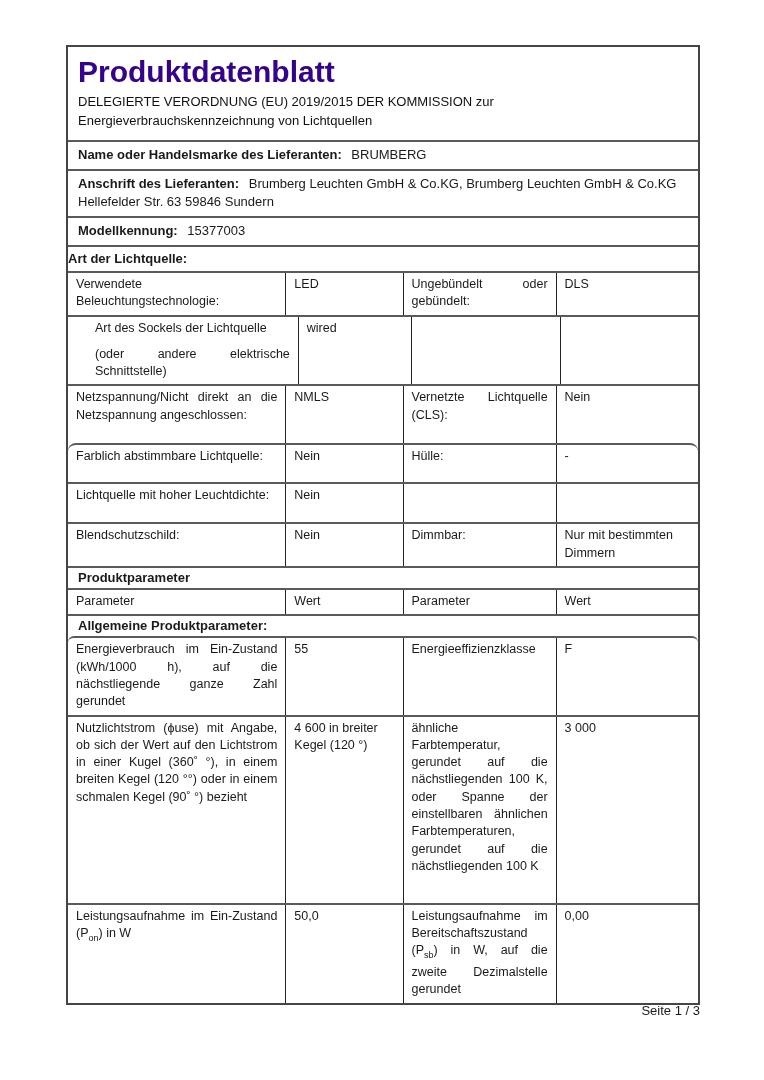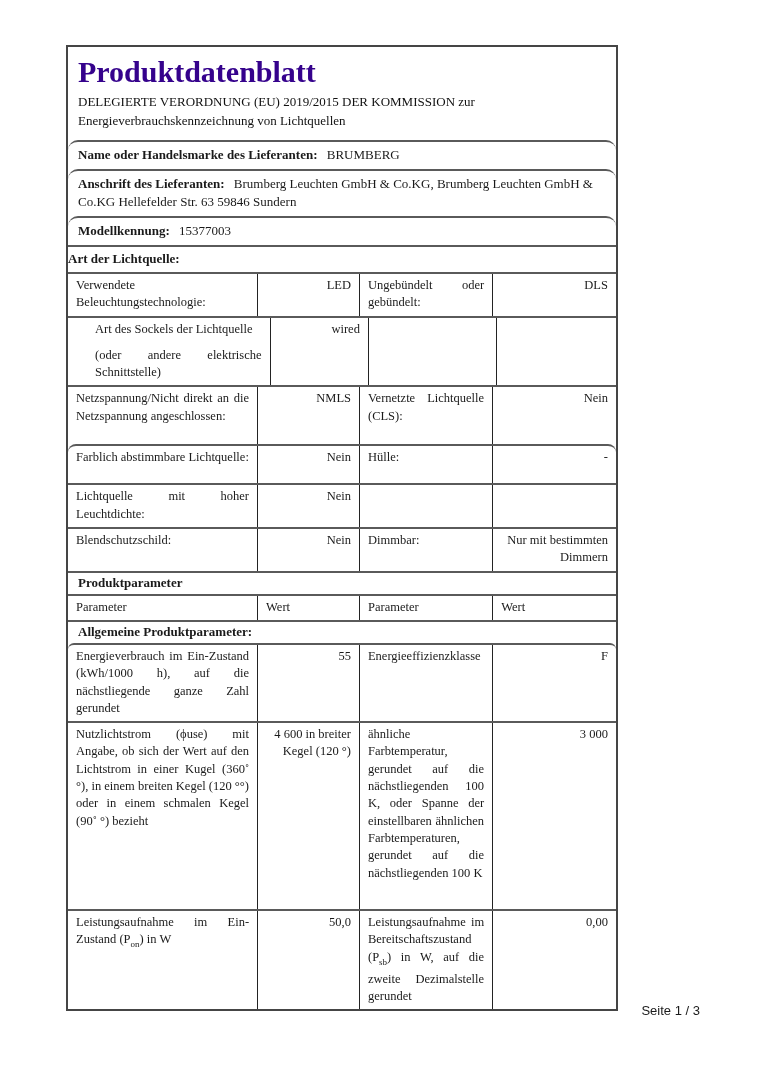--- a/index.html
+++ b/index.html
@@ -7,48 +7,47 @@
   .page {
     position:relative;
     width:764px; height:1080px;
     background:#ffffff;
     font-family:"Liberation Sans", sans-serif;
     color:#1a1a1a;
     overflow:hidden;
   }
   .doc {
     position:absolute;
-    left:66px; top:45px; width:552px;
+    left:66px; top:45px; width:634px;
     border:2px solid #454545;
     background:#fff;
-    font-family:Liberation Serif, serif;
   }
   .row { border-top:2px solid #5a5a5a; }
   .row:first-child { border-top:none; }
 
   
   .hdr { padding:7px 10px 10px; }
   .title { font-size:30px; font-weight:bold; color:#35028c; line-height:1.2; letter-spacing:0; }
   .subtitle { margin-top:2px; font-size:13px; line-height:19px; max-width:462px; color:#111; }
 
   
-  .kv { padding:4px 10px 5px; font-size:13px; line-height:18px;border-radius:10px; }
+  .kv { padding:4px 10px 5px; font-size:13px; line-height:18px; }
   .kv .b { font-weight:bold; }
   .kv .v { margin-left:6px; }
 
   
   .sechdr { padding:4px 0 5px; font-size:13px; font-weight:bold; }
   .centerhdr { padding:2px 10px 3px; font-size:13px; font-weight:bold; }
 
   
   .grid4 { display:grid; grid-template-columns:34.5% 18.6% 24.3% 22.6%; }
   .c { padding:3px 8px 4px; font-size:12.5px; line-height:17.3px; }
   .c + .c { border-left:1px solid #232323; }
   .par { text-align:justify; }
-  .val { text-align:right; }
+  .val { text-align:left; }
   .p2gap { margin-top:9px; }
   sub { font-size:9px; }
 
   
   .mh41 { min-height:41px; } .mh64 { min-height:64px;padding-left:19px; } .mh59 { min-height:59px; }
   .mh39 { min-height:39px;border-radius:8px; } .mh40 { min-height:40px; }
   .mh21 { min-height:21px; } .mh78 { min-height:78px;border-radius:6px; } .mh188 { min-height:188px; }
   .mh95 { min-height:95px; }
 
   .footer {

